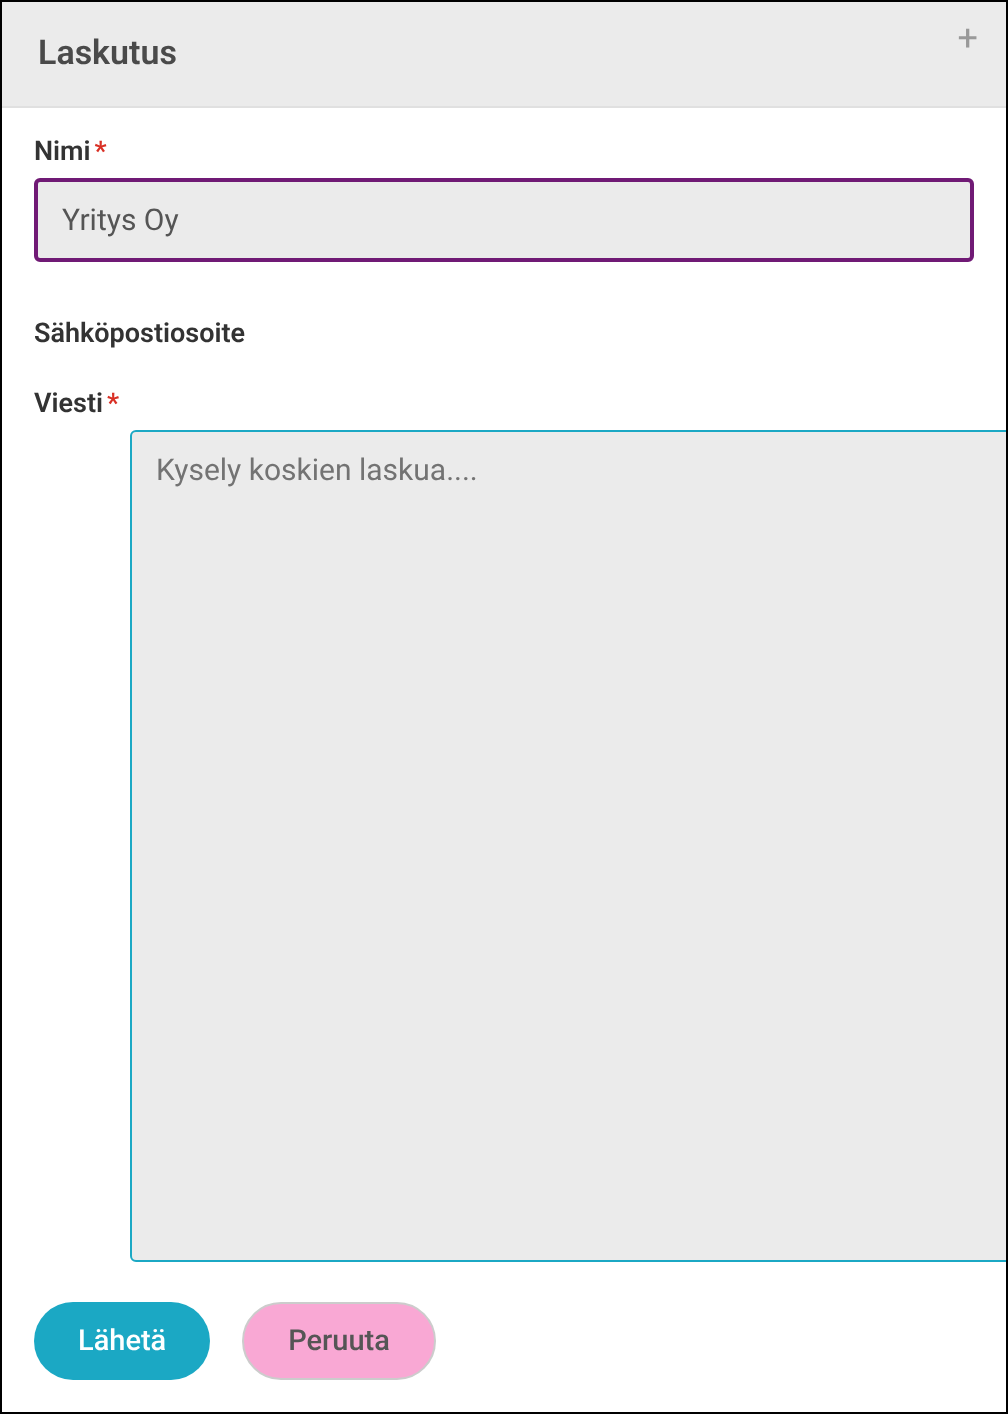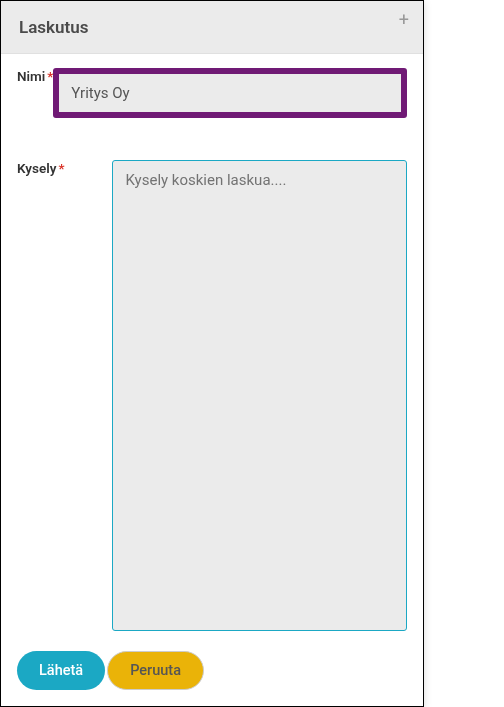--- a/index.html
+++ b/index.html
@@ -8,21 +8,21 @@
       padding: 0;
     }
     body {
       font-family: -apple-system, BlinkMacSystemFont, "Segoe UI", Roboto, Helvetica, Arial, sans-serif;
       background: #fff;
       width: 504px;
       height: 707px;
       overflow: hidden;
     }
     .modal {
-      width: 424px;
+      width: 504px;
       height: 707px;
       border: 1px solid #000;
       background: #fff;
       display: flex;
       flex-direction: column;
       box-shadow: 0 2px 8px rgba(0,0,0,0.15);
       justify-content: flex-end;
     }
     .modal-header {
       background: #ebebeb;
@@ -47,40 +47,40 @@
     .modal-body {
       flex: 1;
       padding: 14px 16px 0 16px;
       display: flex;
       flex-direction: column;
       overflow: hidden;
     }
     .field {
       margin-bottom: 14px;
       display: flex;
-      flex-direction: row;
+      flex-direction: column;
     }
     .field-message {
       flex: 1;
       margin-bottom: 8px;
     }
     .label {
       font-size: 13.5px;
       font-weight: 600;
       color: #333;
       margin-bottom: 5px;
     }
     .required {
       color: #d93025;
       margin-left: 2px;
     }
     .text-input {
       width: 100%;
       background: #ebebeb;
-      border: 6px solid #701a75;
+      border: 2px solid #701a75;
       border-radius: 3px;
       padding: 10px 12px;
       font-size: 15px;
       color: #555;
       font-family: inherit;
       outline: none;
     }
     .textarea {
       width: 100%;
       flex: 1;
@@ -91,37 +91,37 @@
       font-size: 15px;
       color: #737373;
       font-family: inherit;
       outline: none;
       resize: none;
       margin-left: 48px;
     }
     .modal-footer {
       padding: 12px 16px 16px 16px;
       display: flex;
-      gap: 2px;
+      gap: 16px;
     }
     .btn {
       border: none;
       border-radius: 22px;
       padding: 10px 22px;
       font-size: 14.5px;
       font-weight: 500;
       cursor: pointer;
       font-family: inherit;
     }
     .btn-primary {
       background: #1ba8c4;
       color: #fff;
     }
     .btn-secondary {
-      background: #eab308;
+      background: #f9a8d4;
       color: #555;
       border: 1px solid #ccc;
     }
   </style>
 </head>
 <body>
 
 <div class="modal">
   <div class="modal-header">
     <div class="modal-title">Laskutus</div>
@@ -134,25 +134,28 @@
       <div class="label">
         <span>Nimi</span><span class="required">*</span>
       </div>
       <input type="text" class="text-input" value="Yritys Oy" style="">
     </div>
 
     <div class="field">
     </div>
 
     <div class="field">
+      <div class="label">
+        <span>Sähköpostiosoite</span>
+      </div>
     </div>
 
     <div class="field field-message">
       <div class="label">
-        <span>Kysely</span><span class="required">*</span>
+        <span>Viesti</span><span class="required">*</span>
       </div>
       <textarea class="textarea" style="">Kysely koskien laskua....</textarea>
     </div>
 
   </div>
 
   <div class="modal-footer">
     <button class="btn btn-primary">Lähetä</button>
     <button class="btn btn-secondary">Peruuta</button>
   </div>

